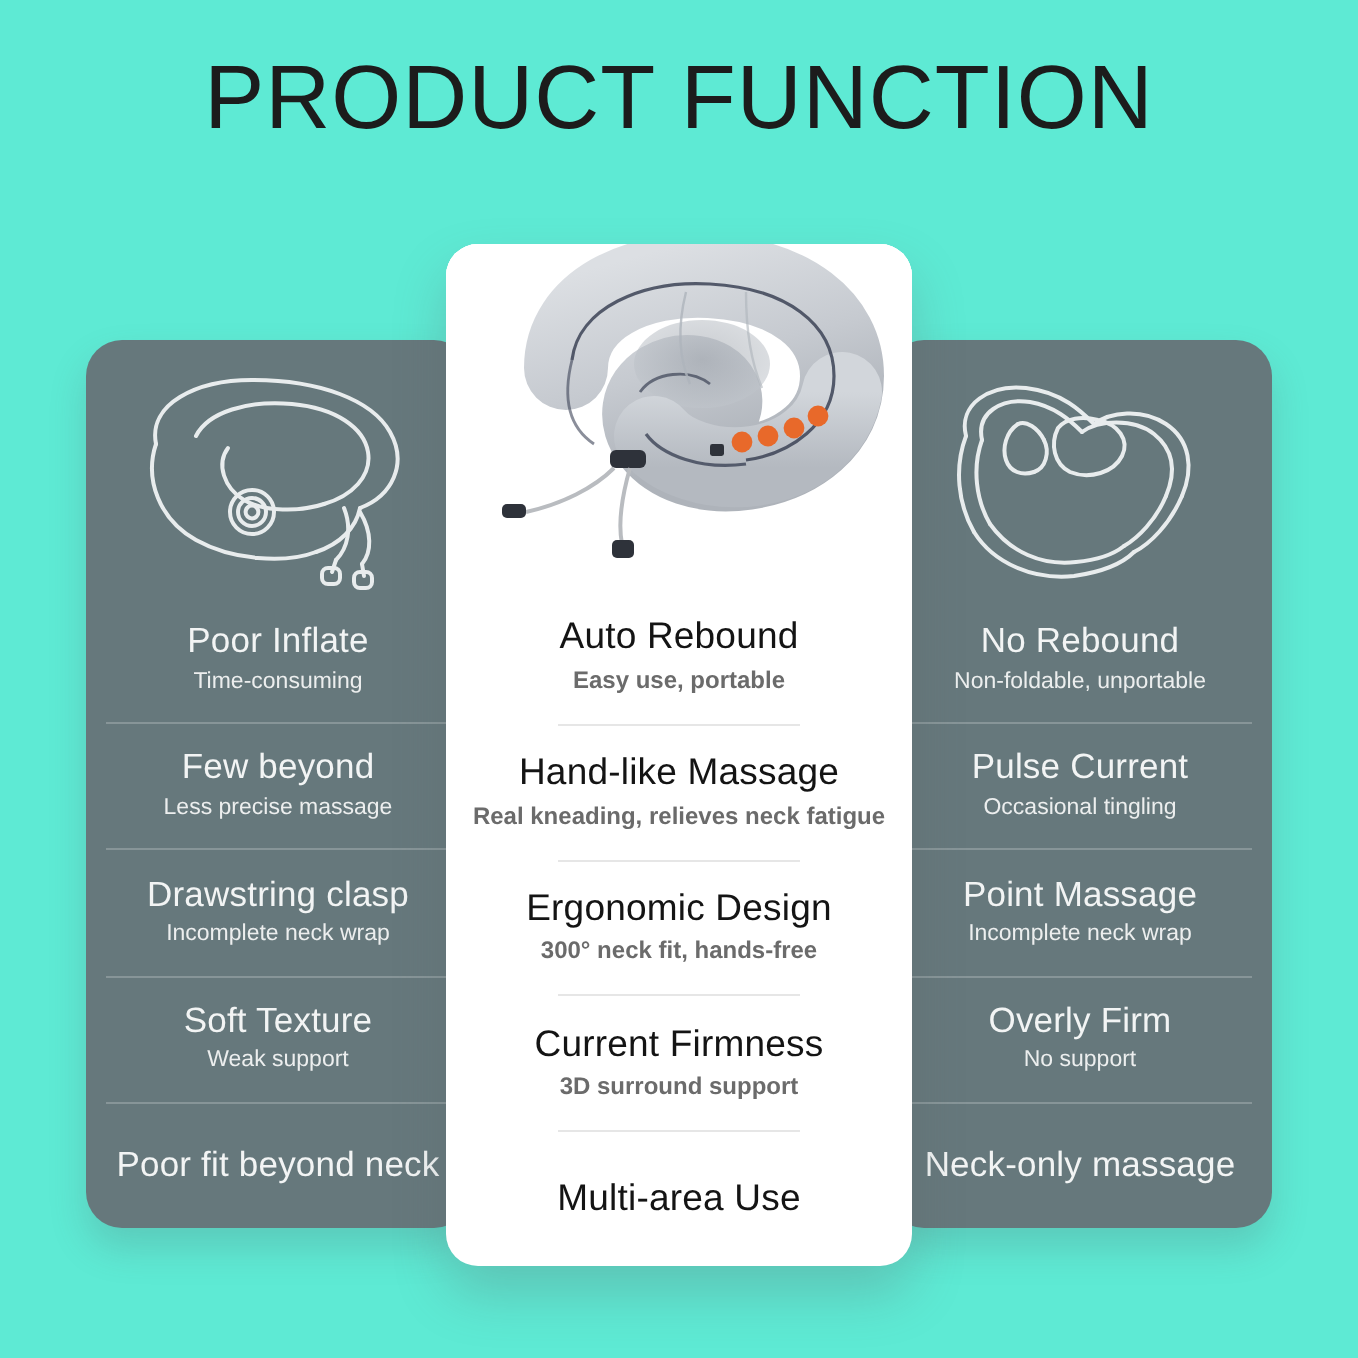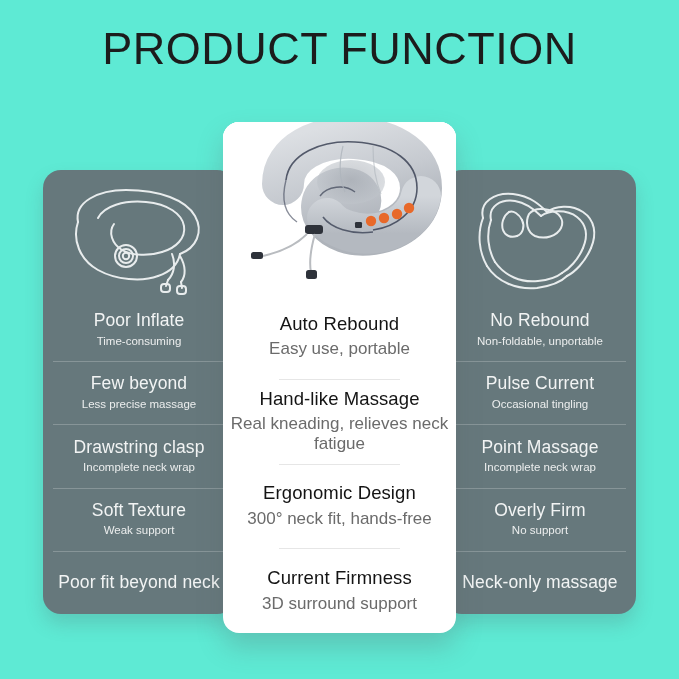--- a/index.html
+++ b/index.html
@@ -163,25 +163,25 @@
     background: #e6e6e6;
   }
   .c-row .ct {
     font-size: 18.5px;
     color: #141414;
     line-height: 1.12;
     font-weight: 400;
     letter-spacing: 0.1px;
   }
   .c-row .cs {
-    font-size: 17px;
+    font-size: 12px;
     color: #6b6b6b;
     margin-top: 5px;
     line-height: 1.15;
-    font-weight: 400;
+    font-weight: 700;
   }
 </style>
 </head>
 <body>
 
 <div id="page">
 
   <div class="header">
     <h1 class="title">PRODUCT FUNCTION</h1>
   </div>
@@ -337,16 +337,19 @@
         <div class="cs">Real kneading, relieves neck fatigue</div>
       </div>
       <div class="c-row">
         <div class="ct">Ergonomic Design</div>
         <div class="cs">300° neck fit, hands-free</div>
       </div>
       <div class="c-row">
         <div class="ct">Current Firmness</div>
         <div class="cs">3D surround support</div>
       </div>
+      <div class="c-row">
+        <div class="ct">Multi-area Use</div>
+      </div>
     </div>
   </div>
 
 </div>
 
 </body></html>

